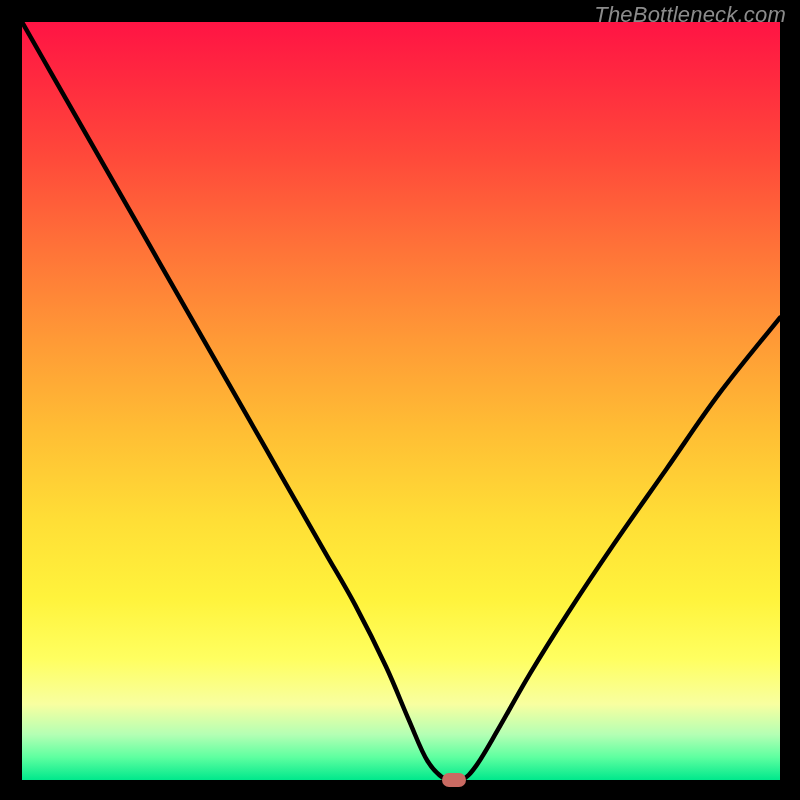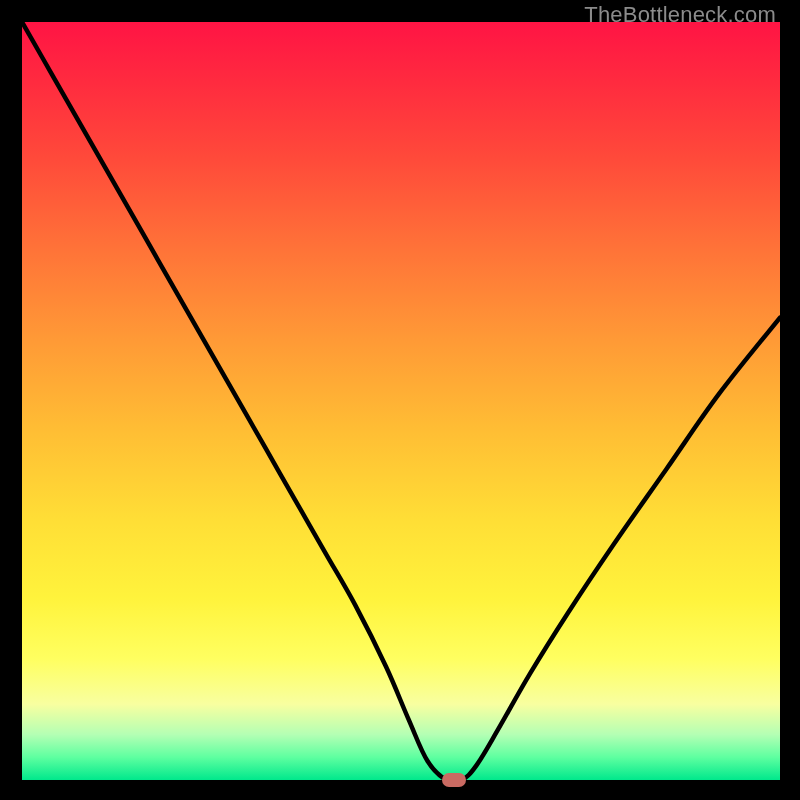--- a/index.html
+++ b/index.html
@@ -37,25 +37,26 @@
       #ffff60 84%,
       #f8ffa0 90%,
       #b4ffb4 94%,
       #5effa0 97%,
       #00e88c 100%
     );
   }
   .watermark {
     position: absolute;
     top: 2px;
-    right: 24px;
+    right: 14px;
     color: #8b8b8b;
     font-size: 22px;
     letter-spacing: 0.2px;
     user-select: none;
+    font-style: italic;
   }
   svg.curve {
     position: absolute;
     left: 0;
     top: 0;
     width: 758px;
     height: 758px;
   }
   .marker {
     position: absolute;

